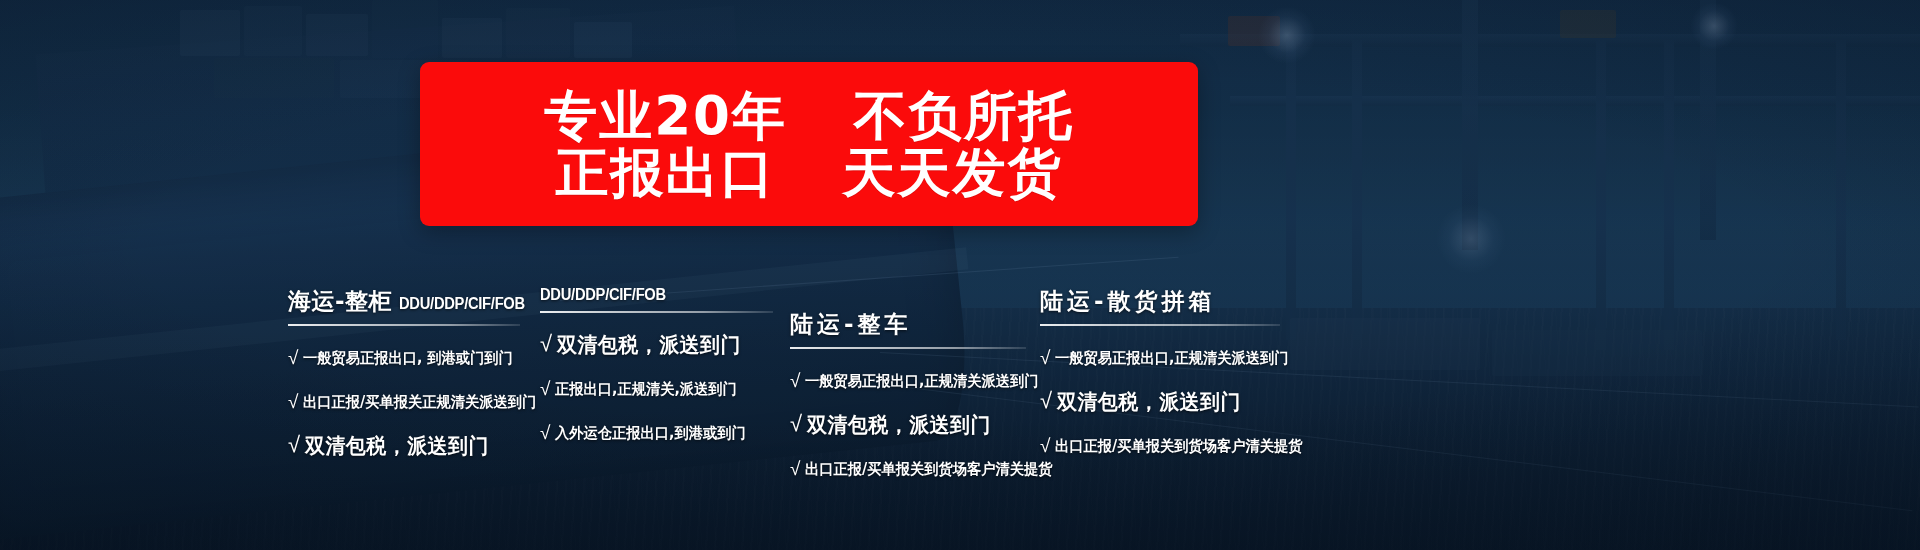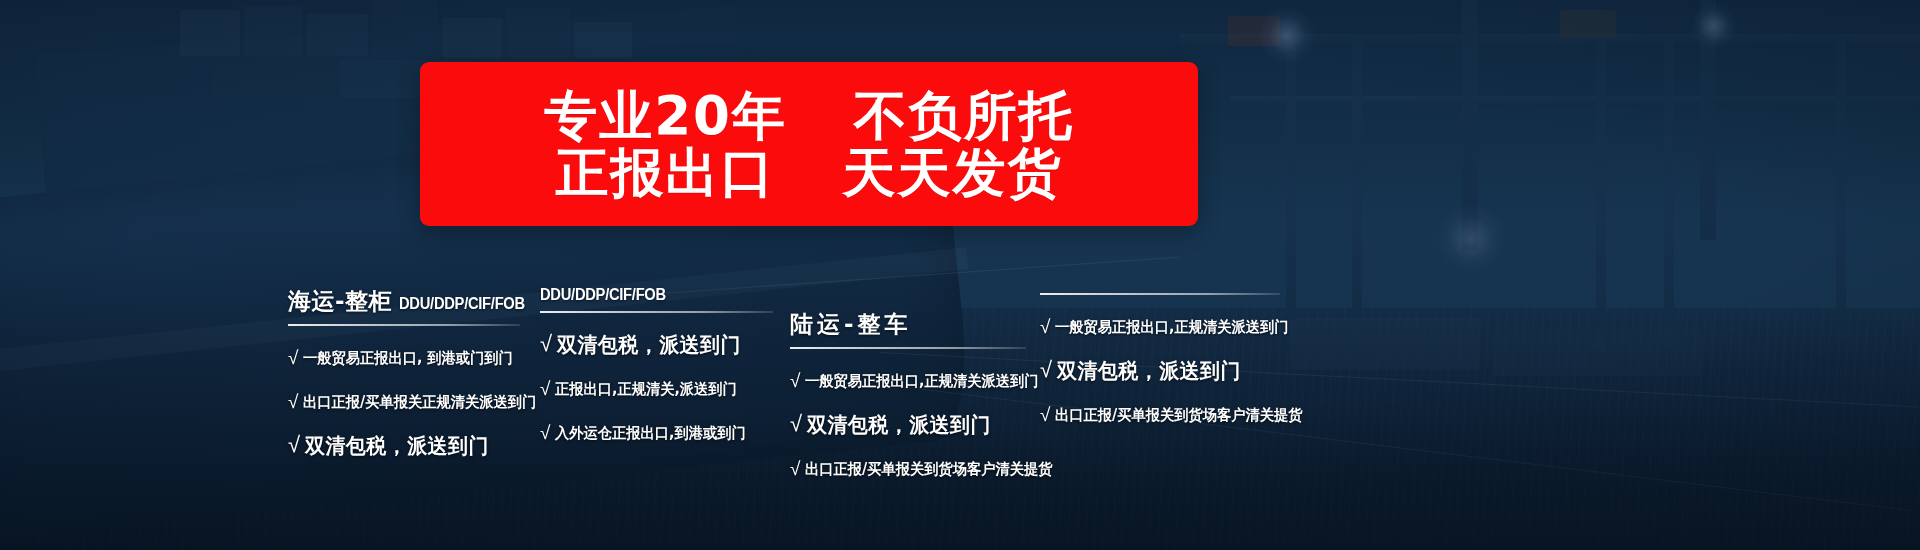--- a/index.html
+++ b/index.html
@@ -258,20 +258,24 @@
           <span class="item-text">双清包税，派送到门</span>
         </div>
         <div class="item">
           <span class="tick">√</span>
           <span class="item-text">出口正报/买单报关到货场客户清关提货</span>
         </div>
       </div>
     </div>
 
     <div class="col col-3">
+      <div class="col-head">
+        <span class="col-title spaced">陆运-散货拼箱</span>
+        <span class="col-sub"></span>
+      </div>
       <div class="rule"></div>
       <div class="items">
         <div class="item">
           <span class="tick">√</span>
           <span class="item-text">一般贸易正报出口,正规清关派送到门</span>
         </div>
         <div class="item em">
           <span class="tick">√</span>
           <span class="item-text">双清包税，派送到门</span>
         </div>

